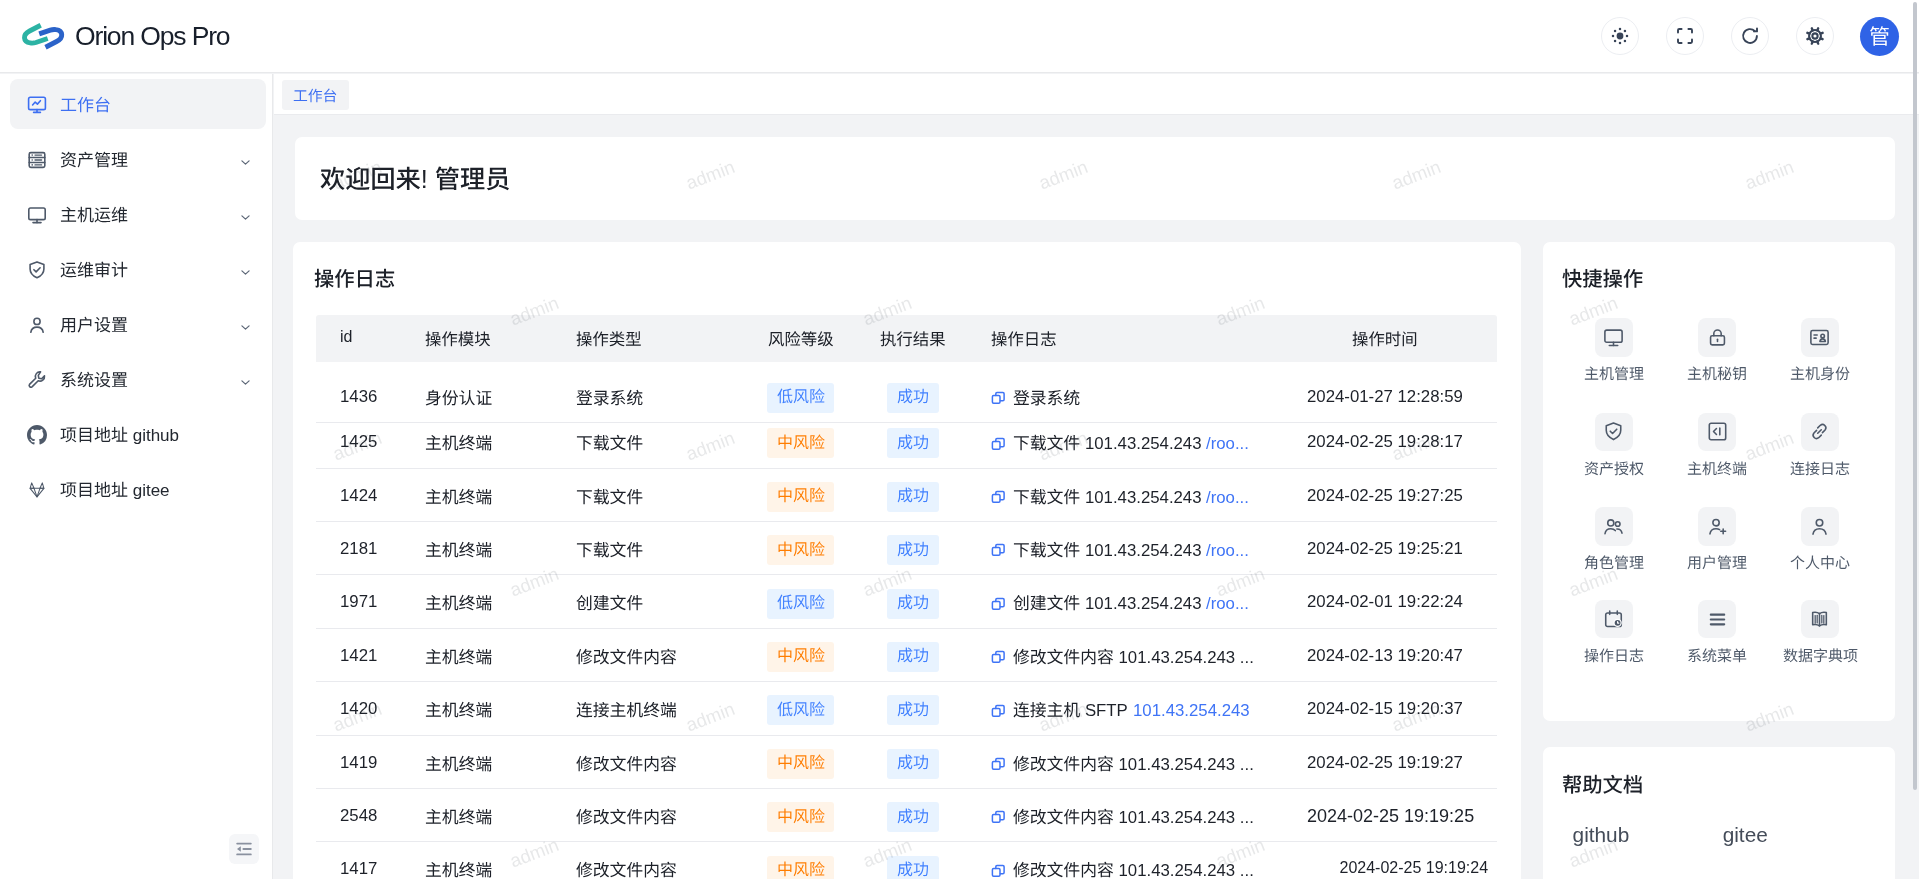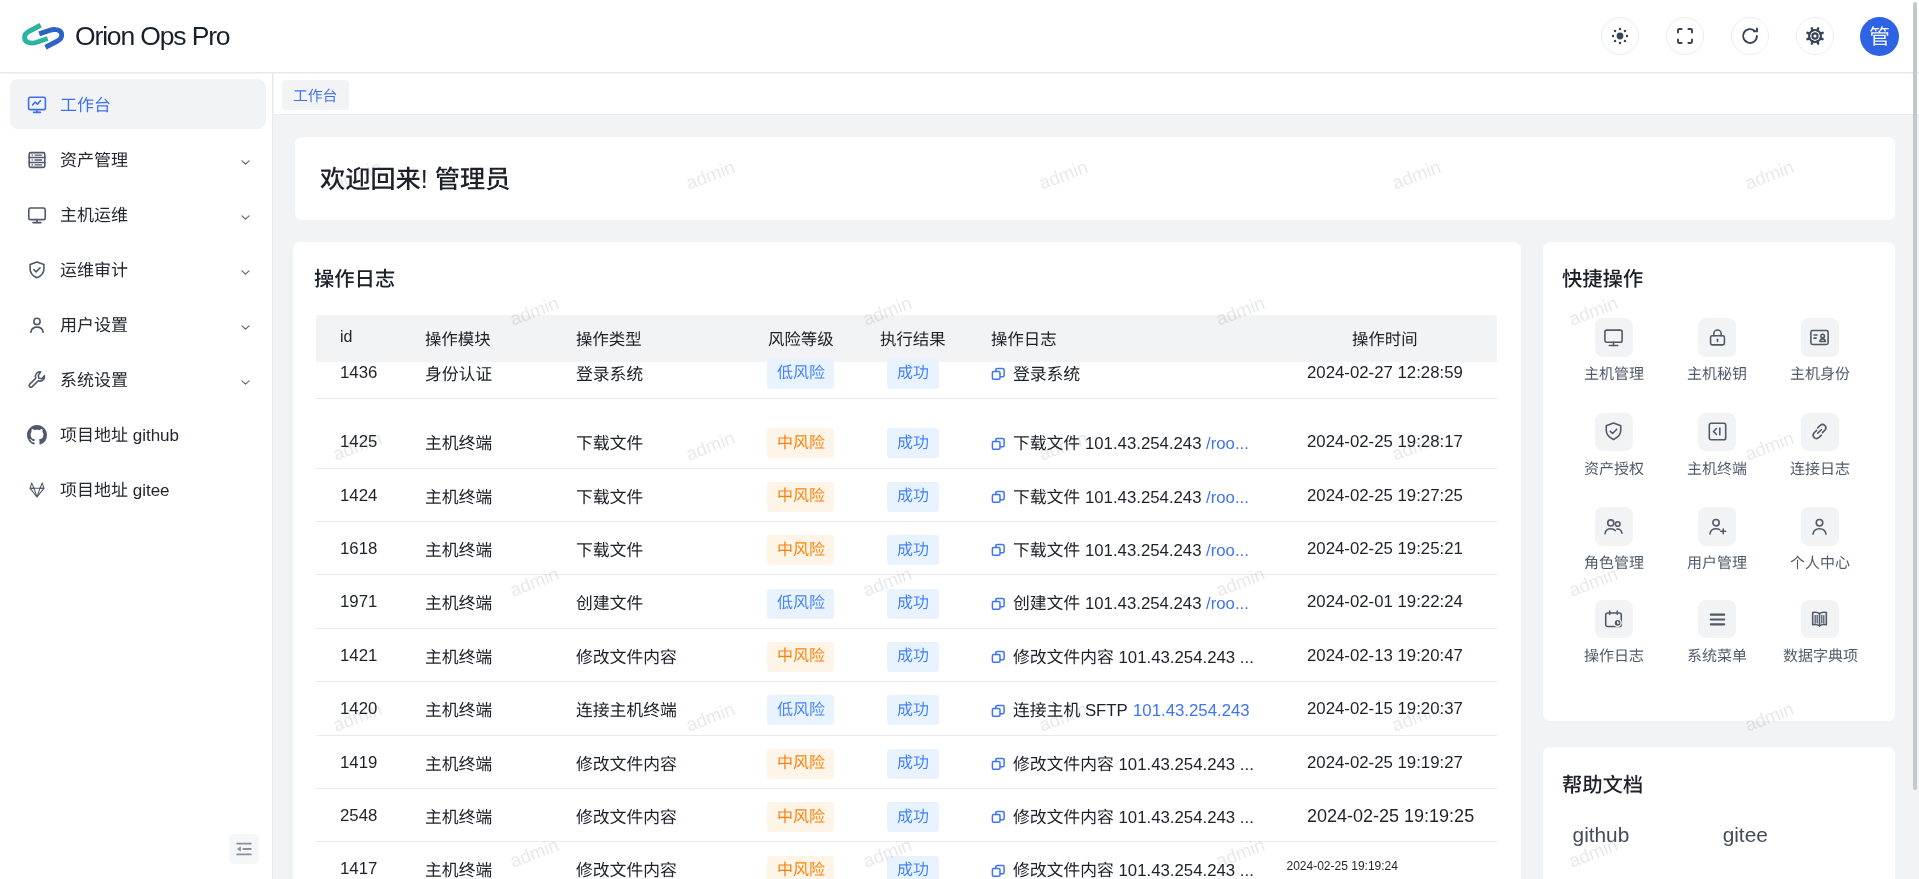--- a/index.html
+++ b/index.html
@@ -411,21 +411,21 @@
       </div>
       <div class="abs" style="left:1036.7px;top:13.5px">
         <svg class="zt" width="66" height="20" fill="#1d2129">
           <use href="#g34" transform="translate(0.0,16) scale(0.01640,-0.01640)"></use>
           <use href="#g2" transform="translate(16.4,16) scale(0.01640,-0.01640)"></use>
           <use href="#g49" transform="translate(32.8,16) scale(0.01640,-0.01640)"></use>
           <use href="#g50" transform="translate(49.2,16) scale(0.01640,-0.01640)"></use>
         </svg>
       </div>
     </div>
-    <div class="trow" style="top:104px">
+    <div class="trow" style="top:128px">
       <div class="lat" style="left:24.5px;top:17px;font-size:16.8px">1436</div>
       <div class="abs" style="left:109.0px;top:18px">
         <svg class="zt" width="67" height="21" fill="#1d2129">
           <use href="#g51" transform="translate(0.0,16) scale(0.01680,-0.01680)"></use>
           <use href="#g52" transform="translate(16.8,16) scale(0.01680,-0.01680)"></use>
           <use href="#g53" transform="translate(33.6,16) scale(0.01680,-0.01680)"></use>
           <use href="#g54" transform="translate(50.4,16) scale(0.01680,-0.01680)"></use>
         </svg>
       </div>
       <div class="abs" style="left:260.5px;top:18px">
@@ -458,21 +458,21 @@
           <path d="M4.8 4.6V2.7c0-.7.5-1.2 1.2-1.2h5.9c.7 0 1.2.5 1.2 1.2v5.9c0 .7-.5 1.2-1.2 1.2H9.4"></path>
         </svg></div>
       <div class="abs" style="left:697.5px;top:18px">
         <svg class="zt" width="67" height="21" fill="#1d2129">
           <use href="#g55" transform="translate(0.0,16) scale(0.01680,-0.01680)"></use>
           <use href="#g56" transform="translate(16.8,16) scale(0.01680,-0.01680)"></use>
           <use href="#g17" transform="translate(33.6,16) scale(0.01680,-0.01680)"></use>
           <use href="#g18" transform="translate(50.4,16) scale(0.01680,-0.01680)"></use>
         </svg>
       </div>
-      <div class="lat" style="left:991.5px;top:17px;font-size:16.8px">2024-02-27 12:28:59</div>
+      <div class="lat" style="left:991.5px;top:17px;font-size:16.8px">2024-01-27 12:28:59</div>
     </div>
     <div class="trow" style="top:173.6px">
       <div class="lat" style="left:24.5px;top:17px;font-size:16.8px">1425</div>
       <div class="abs" style="left:109.0px;top:18px">
         <svg class="zt" width="67" height="21" fill="#1d2129">
           <use href="#g7" transform="translate(0.0,16) scale(0.01680,-0.01680)"></use>
           <use href="#g8" transform="translate(16.8,16) scale(0.01680,-0.01680)"></use>
           <use href="#g60" transform="translate(33.6,16) scale(0.01680,-0.01680)"></use>
           <use href="#g61" transform="translate(50.4,16) scale(0.01680,-0.01680)"></use>
         </svg>
@@ -571,21 +571,21 @@
         </svg>
       </div>
       <div class="abs" style="left:890.8px;top:18px">
         <svg class="zt" width="43" height="21" fill="#3f74f6">
           <text x="0.0" y="16.0" font-size="16.8">/roo...</text>
         </svg>
       </div>
       <div class="lat" style="left:991.5px;top:17px;font-size:16.8px">2024-02-25 19:27:25</div>
     </div>
     <div class="trow" style="top:280.4px">
-      <div class="lat" style="left:24.5px;top:17px;font-size:16.8px">1618</div>
+      <div class="lat" style="left:24.5px;top:17px;font-size:16.8px">2181</div>
       <div class="abs" style="left:109.0px;top:18px">
         <svg class="zt" width="67" height="21" fill="#1d2129">
           <use href="#g7" transform="translate(0.0,16) scale(0.01680,-0.01680)"></use>
           <use href="#g8" transform="translate(16.8,16) scale(0.01680,-0.01680)"></use>
           <use href="#g60" transform="translate(33.6,16) scale(0.01680,-0.01680)"></use>
           <use href="#g61" transform="translate(50.4,16) scale(0.01680,-0.01680)"></use>
         </svg>
       </div>
       <div class="abs" style="left:260.5px;top:18px">
         <svg class="zt" width="67" height="21" fill="#1d2129">
@@ -951,21 +951,21 @@
         <svg class="zt" width="241" height="21" fill="#1d2129">
           <use href="#g69" transform="translate(0.0,16) scale(0.01680,-0.01680)"></use>
           <use href="#g70" transform="translate(16.8,16) scale(0.01680,-0.01680)"></use>
           <use href="#g64" transform="translate(33.6,16) scale(0.01680,-0.01680)"></use>
           <use href="#g65" transform="translate(50.4,16) scale(0.01680,-0.01680)"></use>
           <use href="#g71" transform="translate(67.2,16) scale(0.01680,-0.01680)"></use>
           <use href="#g72" transform="translate(84.0,16) scale(0.01680,-0.01680)"></use>
           <text x="105.5" y="16.0" font-size="16.8">101.43.254.243 ...</text>
         </svg>
       </div>
-      <div class="lat" style="left:971px;top:17px;font-size:12px">2024-02-25 19:19:24</div>
+      <div class="lat" style="left:1024px;top:17px;font-size:16px">2024-02-25 19:19:24</div>
     </div>
   </div>
 <div class="card" style="left:1542.5px;top:241.6px;width:352.9px;height:479.4px">
     <div class="abs" style="left:19.1px;top:25.5px">
       <svg class="zt" width="81" height="24" fill="#1d2129">
         <use href="#g75" transform="translate(0.0,19) scale(0.02030,-0.02030)"></use>
         <use href="#g76" transform="translate(20.3,19) scale(0.02030,-0.02030)"></use>
         <use href="#g30" transform="translate(40.6,19) scale(0.02030,-0.02030)"></use>
         <use href="#g31" transform="translate(60.9,19) scale(0.02030,-0.02030)"></use>
       </svg>

